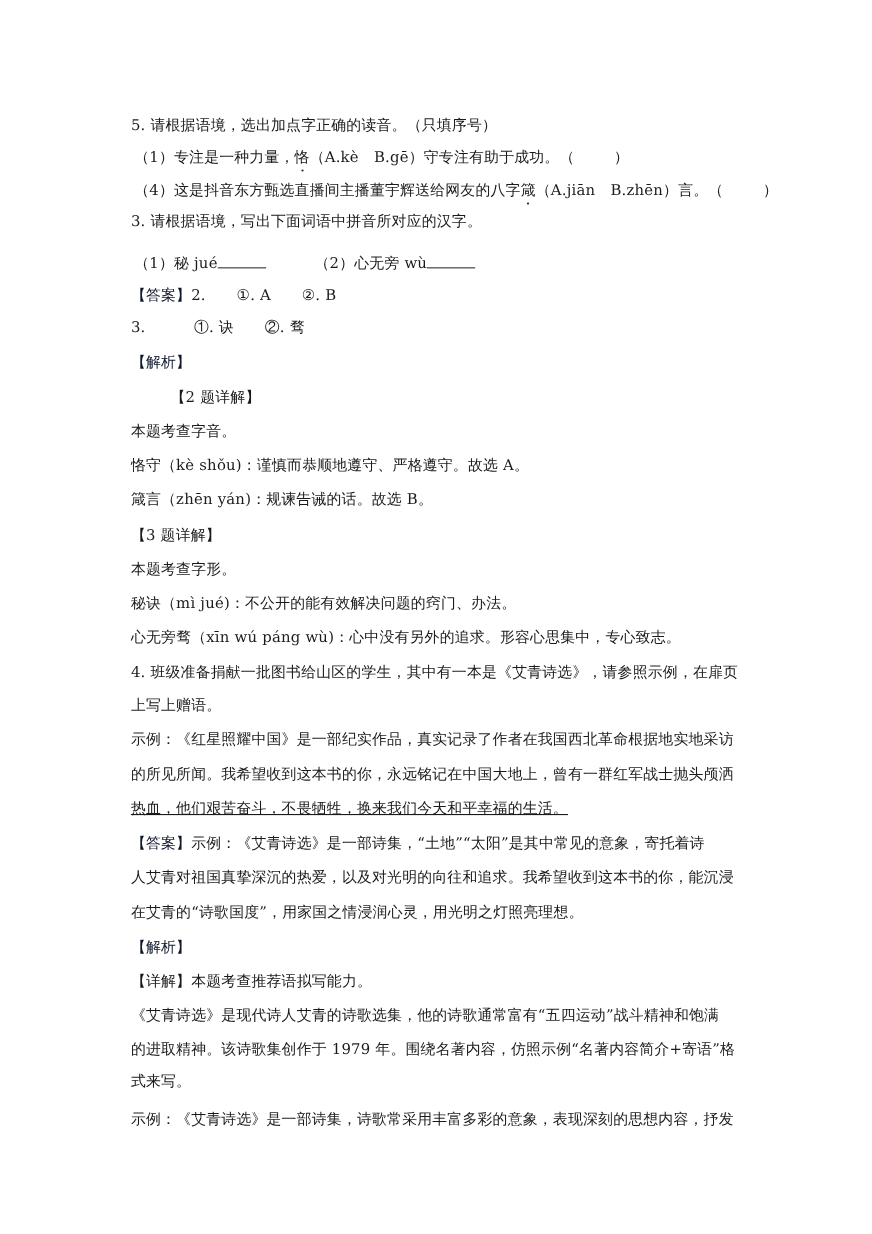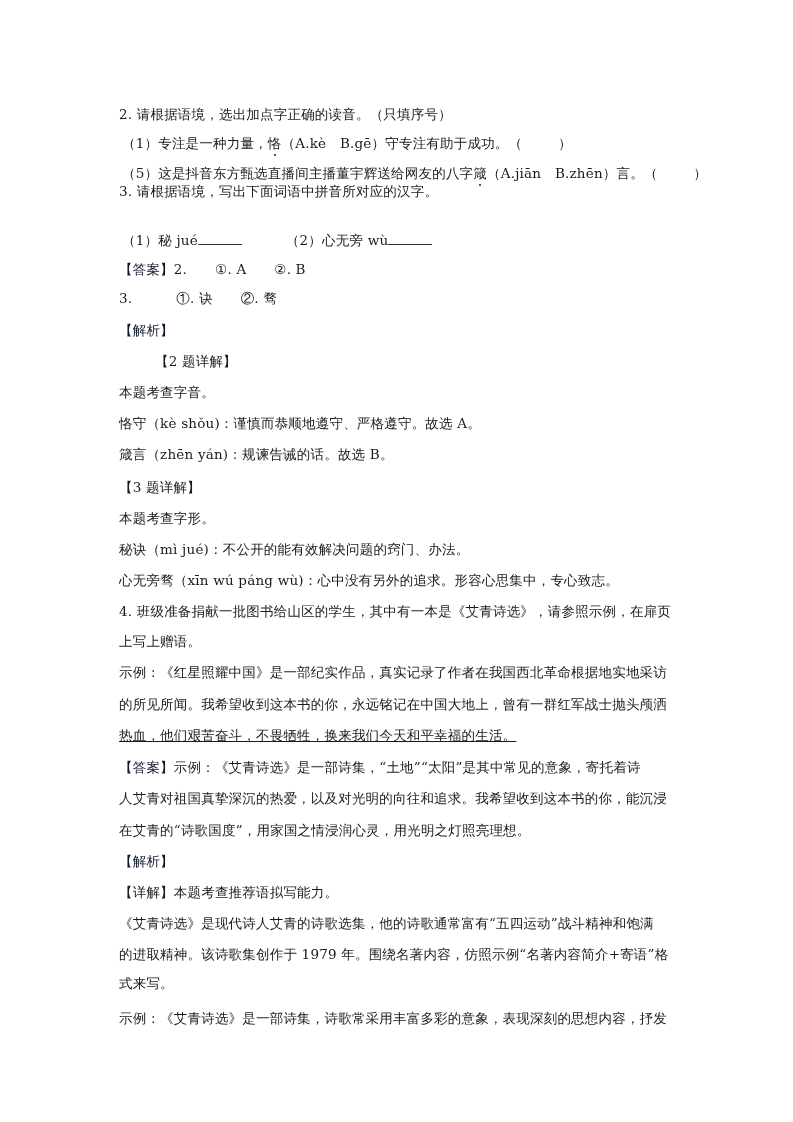--- a/index.html
+++ b/index.html
@@ -58,31 +58,31 @@
     }
     .gap-m { display: inline-block; width: 28px; }
     .gap-l { display: inline-block; width: 44px; }
     .paren-space { display: inline-block; width: 36px; }
   </style>
 </head>
 <body>
 
 <div class="page">
 
-  <div class="line" style="top:105px;">2. 请根据语境，选出加点字正确的读音。（只填序号）</div>
+  <div class="line" style="top:105px;">5. 请根据语境，选出加点字正确的读音。（只填序号）</div>
 
   <div class="line indent" style="top:134px;">
     <span>（1）专注是一种力量，</span><span class="dot">恪</span><span>（A.kè　B.gē）守专注有助于成功。（</span><span class="paren-space"></span><span>）</span>
   </div>
 
   <div class="line indent" style="top:164px;">
-    <span>（5）这是抖音东方甄选直播间主播董宇辉送给网友的八字</span><span class="dot">箴</span><span>（A.jiān　B.zhēn）言。（</span><span class="paren-space"></span><span>）</span>
+    <span>（4）这是抖音东方甄选直播间主播董宇辉送给网友的八字</span><span class="dot">箴</span><span>（A.jiān　B.zhēn）言。（</span><span class="paren-space"></span><span>）</span>
   </div>
 
-  <div class="line" style="top:182px;text-align:center;">3. 请根据语境，写出下面词语中拼音所对应的汉字。</div>
+  <div class="line" style="top:192px;text-align:center;">3. 请根据语境，写出下面词语中拼音所对应的汉字。</div>
 
   <div class="line indent" style="top:231px;">
     <span>（1）秘 jué</span><span class="blank"></span><span class="gap-l"></span><span>（2）心无旁 wù</span><span class="blank"></span>
   </div>
 
   <div class="line" style="top:260px;">
     <span class="tag-blue">【答案】</span><span>2.</span><span class="gap-m"></span><span>①. A</span><span class="gap-m"></span><span>②. B</span>
   </div>
 
   <div class="line" style="top:289px;">

